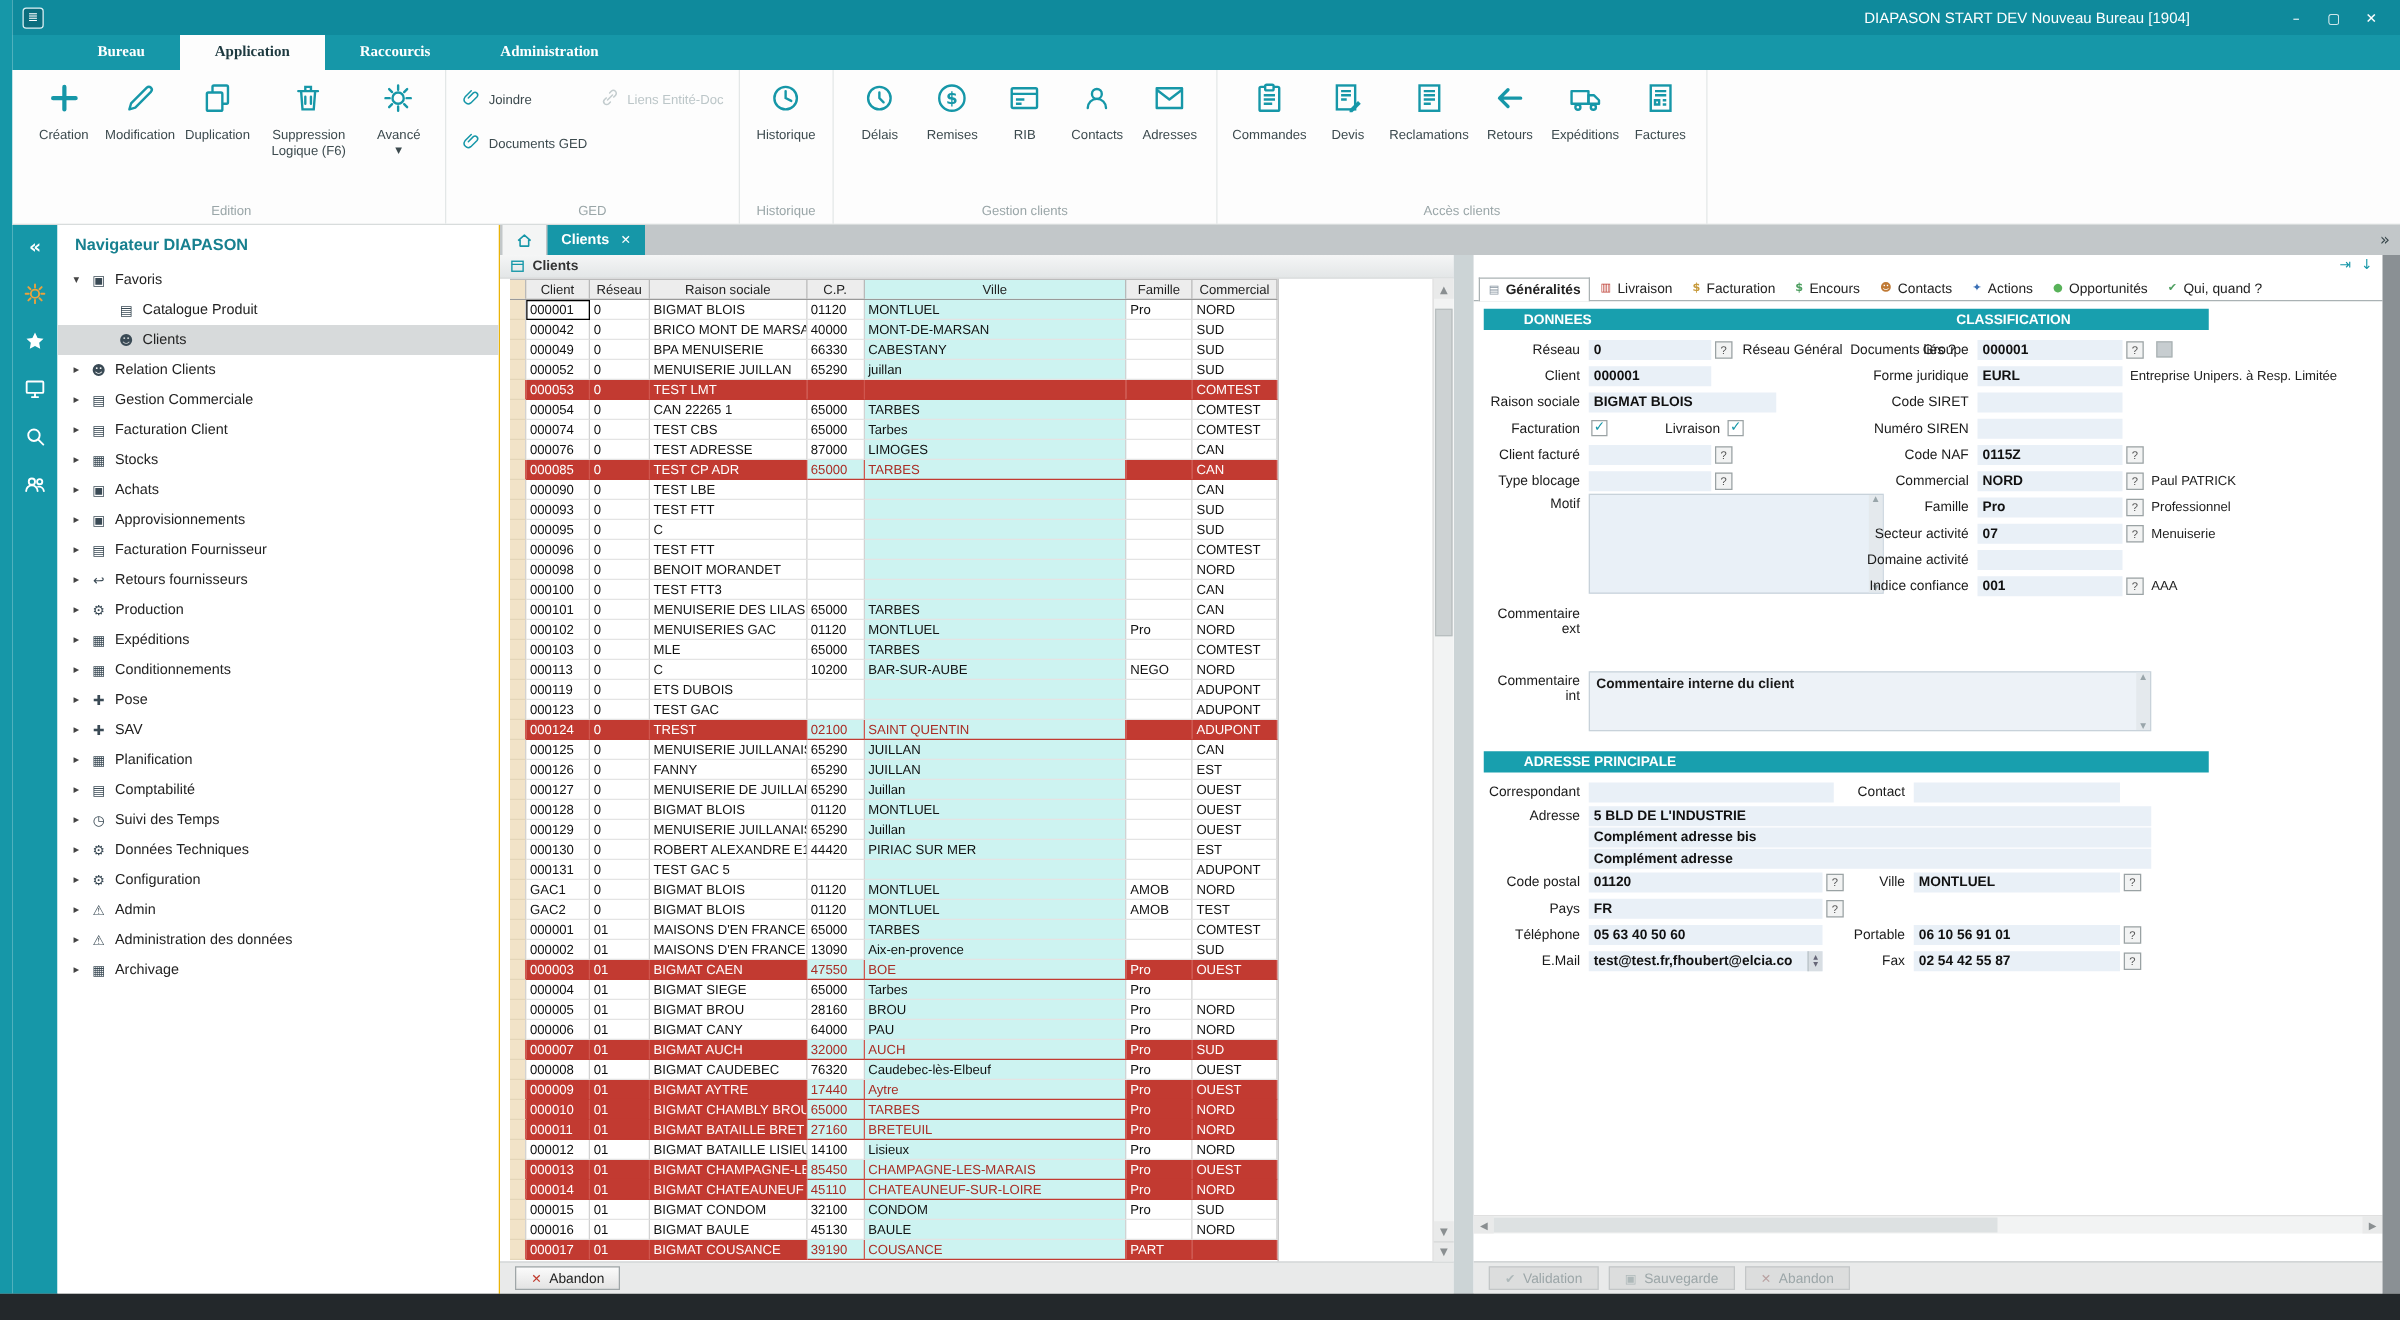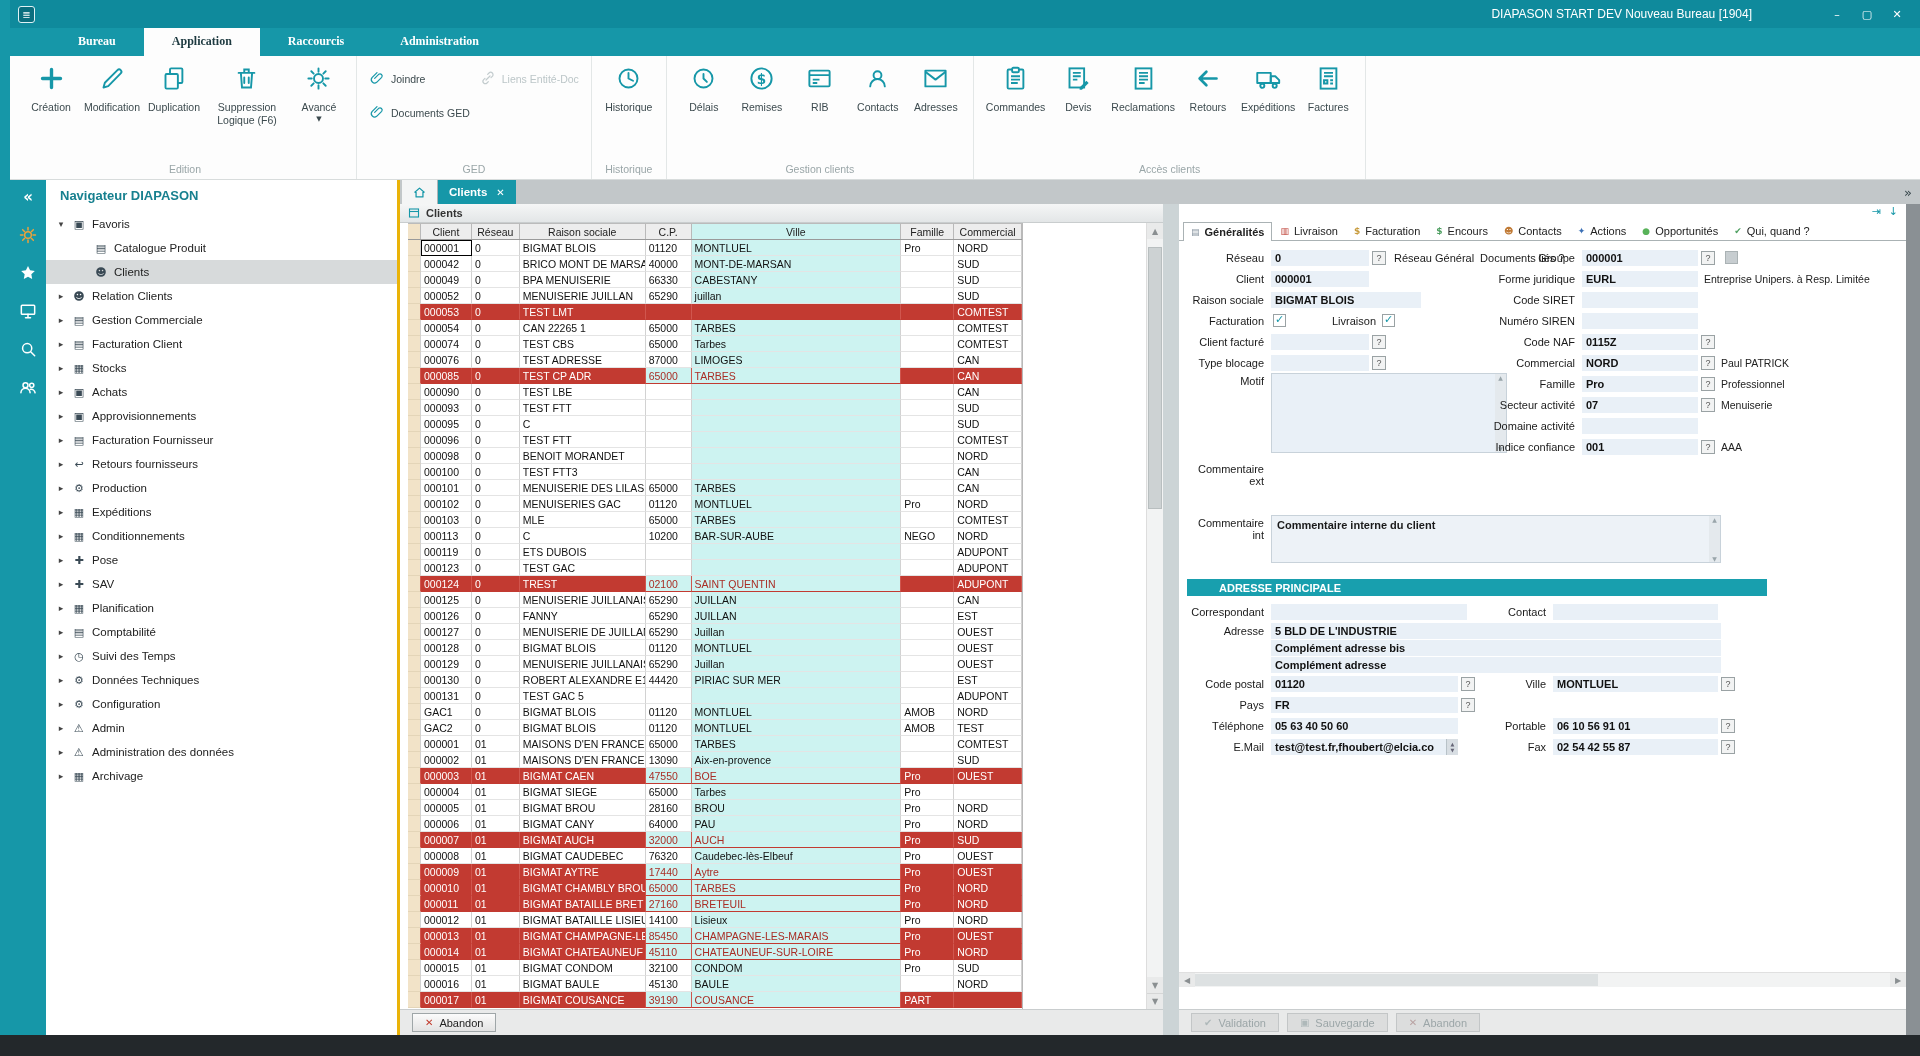--- a/index.html
+++ b/index.html
@@ -44,21 +44,21 @@
 
   
   .workspace { flex:1; display:flex; min-height:0; }
   .iconstrip { width:36px; background:#1697A8; display:flex; flex-direction:column; align-items:center;
                padding-top:6px; gap:16px; flex:0 0 auto; }
   .strip-icon { width:22px; height:22px; display:flex; align-items:center; justify-content:center; color:#fff; }
   .strip-icon svg { width:20px; height:20px; }
   .chevL::before { content:"«"; font-size:15px; color:#fff; font-weight:bold; }
 
   
-  .sidebar { width:354px; background:#fff; border-right:3px solid #eab308; display:flex; flex-direction:column; flex:0 0 auto; }
+  .sidebar { width:354px; background:#fff; border-right:1px solid #eab308; display:flex; flex-direction:column; flex:0 0 auto; }
   .sidebar-header { height:30px; display:flex; align-items:center; padding-left:14px; color:#17808F; font-weight:bold; font-size:13px; flex:0 0 auto; }
   .tree { flex:1; overflow:hidden; padding-top:2px; }
   .titem { height:24px; display:flex; align-items:center; padding-left:10px; font-size:11.5px; color:#222; gap:6px; }
   .titem .exp { width:10px; color:#444; font-size:9px; text-align:center; }
   .titem .ticon { width:14px; color:#3A4A55; font-size:11px; text-align:center; }
   .titem.indent { padding-left:32px; }
   .titem.selected { background:#D7DADB; }
 
   
   .main { flex:1; display:flex; flex-direction:column; min-width:0; }
@@ -143,21 +143,21 @@
   .qbtn { width:14px; height:14px; border:1px solid #9AA2A4; background:#F2F3F3; color:#555; font-size:9px;
           display:flex; align-items:center; justify-content:center; margin-left:3px; flex:0 0 auto; }
   .mid-label { margin-left:8px; white-space:nowrap; }
   .mid-label2 { margin-left:6px; white-space:nowrap; }
   .chk2 { margin-left:46px; margin-right:4px; }
   .checkbox { width:13px; height:13px; border:1px solid #9AA2A4; background:#fff; position:relative; margin-left:2px; flex:0 0 auto; }
   .checkbox::after { content:"✓"; font-family:"DejaVu Sans",sans-serif; position:absolute; left:1px; top:-2px; font-size:11px; color:#1697A8; }
   .gray-sq { width:13px; height:13px; background:#C7CDD0; border:1px solid #AAB2B4; margin-left:10px; flex:0 0 auto; }
   .rcol { position:absolute; left:296px; top:0; }
   .rlabel { width:99px; text-align:right; padding-right:7px; flex:0 0 auto; }
-  .rlabel2 { width:86px; text-align:right; padding-right:7px; flex:0 0 auto; }
+  .rlabel2 { width:64px; text-align:right; padding-right:7px; flex:0 0 auto; }
   .desc { margin-left:6px; font-size:10.5px; color:#222; white-space:nowrap; }
   .motif-box { width:236px; height:80px; background:#E9F0F7; border:1px solid #C8D2DA; position:relative; }
   .cmt-box { width:450px; height:48px; background:#EDF2F7; border:1px solid #C8D2DA; font-weight:bold;
              padding:3px 16px 0 5px; position:relative; overflow:hidden; }
   .mini-scroll { position:absolute; right:0; top:0; bottom:0; width:11px; background:#E4E9ED;
                  display:flex; flex-direction:column; justify-content:space-between; align-items:center; font-size:6px; color:#99A5AA; }
   .mini-scroll::before{content:"▲";} .mini-scroll::after{content:"▼";}
   .adr-section { position:relative; margin-top:2px; }
   .acol2 { position:absolute; left:280px; display:flex; align-items:center; height:21px; }
   .stepper { width:12px; height:16px; margin-left:-12px; background:#D8DEE3; border-left:1px solid #B8C2C8;
@@ -1187,20 +1187,24 @@
                 <span class="fticon glyph ti-opp"></span>
                 <span>Opportunités</span>
               </div>
             <div class="ftab">
                 <span class="fticon glyph ti-qui"></span>
                 <span>Qui, quand ?</span>
               </div>
           </div>
 
           <div class="form-body">
+            <div class="sec-bar">
+              <span class="s1">DONNEES</span>
+              <span class="s2">CLASSIFICATION</span>
+            </div>
 
             <div class="two-col">
               <div class="frow">
                 <span class="flabel">Réseau</span>
                 <span class="finput w98">0</span>
                 <span class="qbtn">?</span>
                 <span class="mid-label">Réseau Général</span>
                 <span class="mid-label2">Documents liés ?</span>
               </div>
               <div class="frow">

